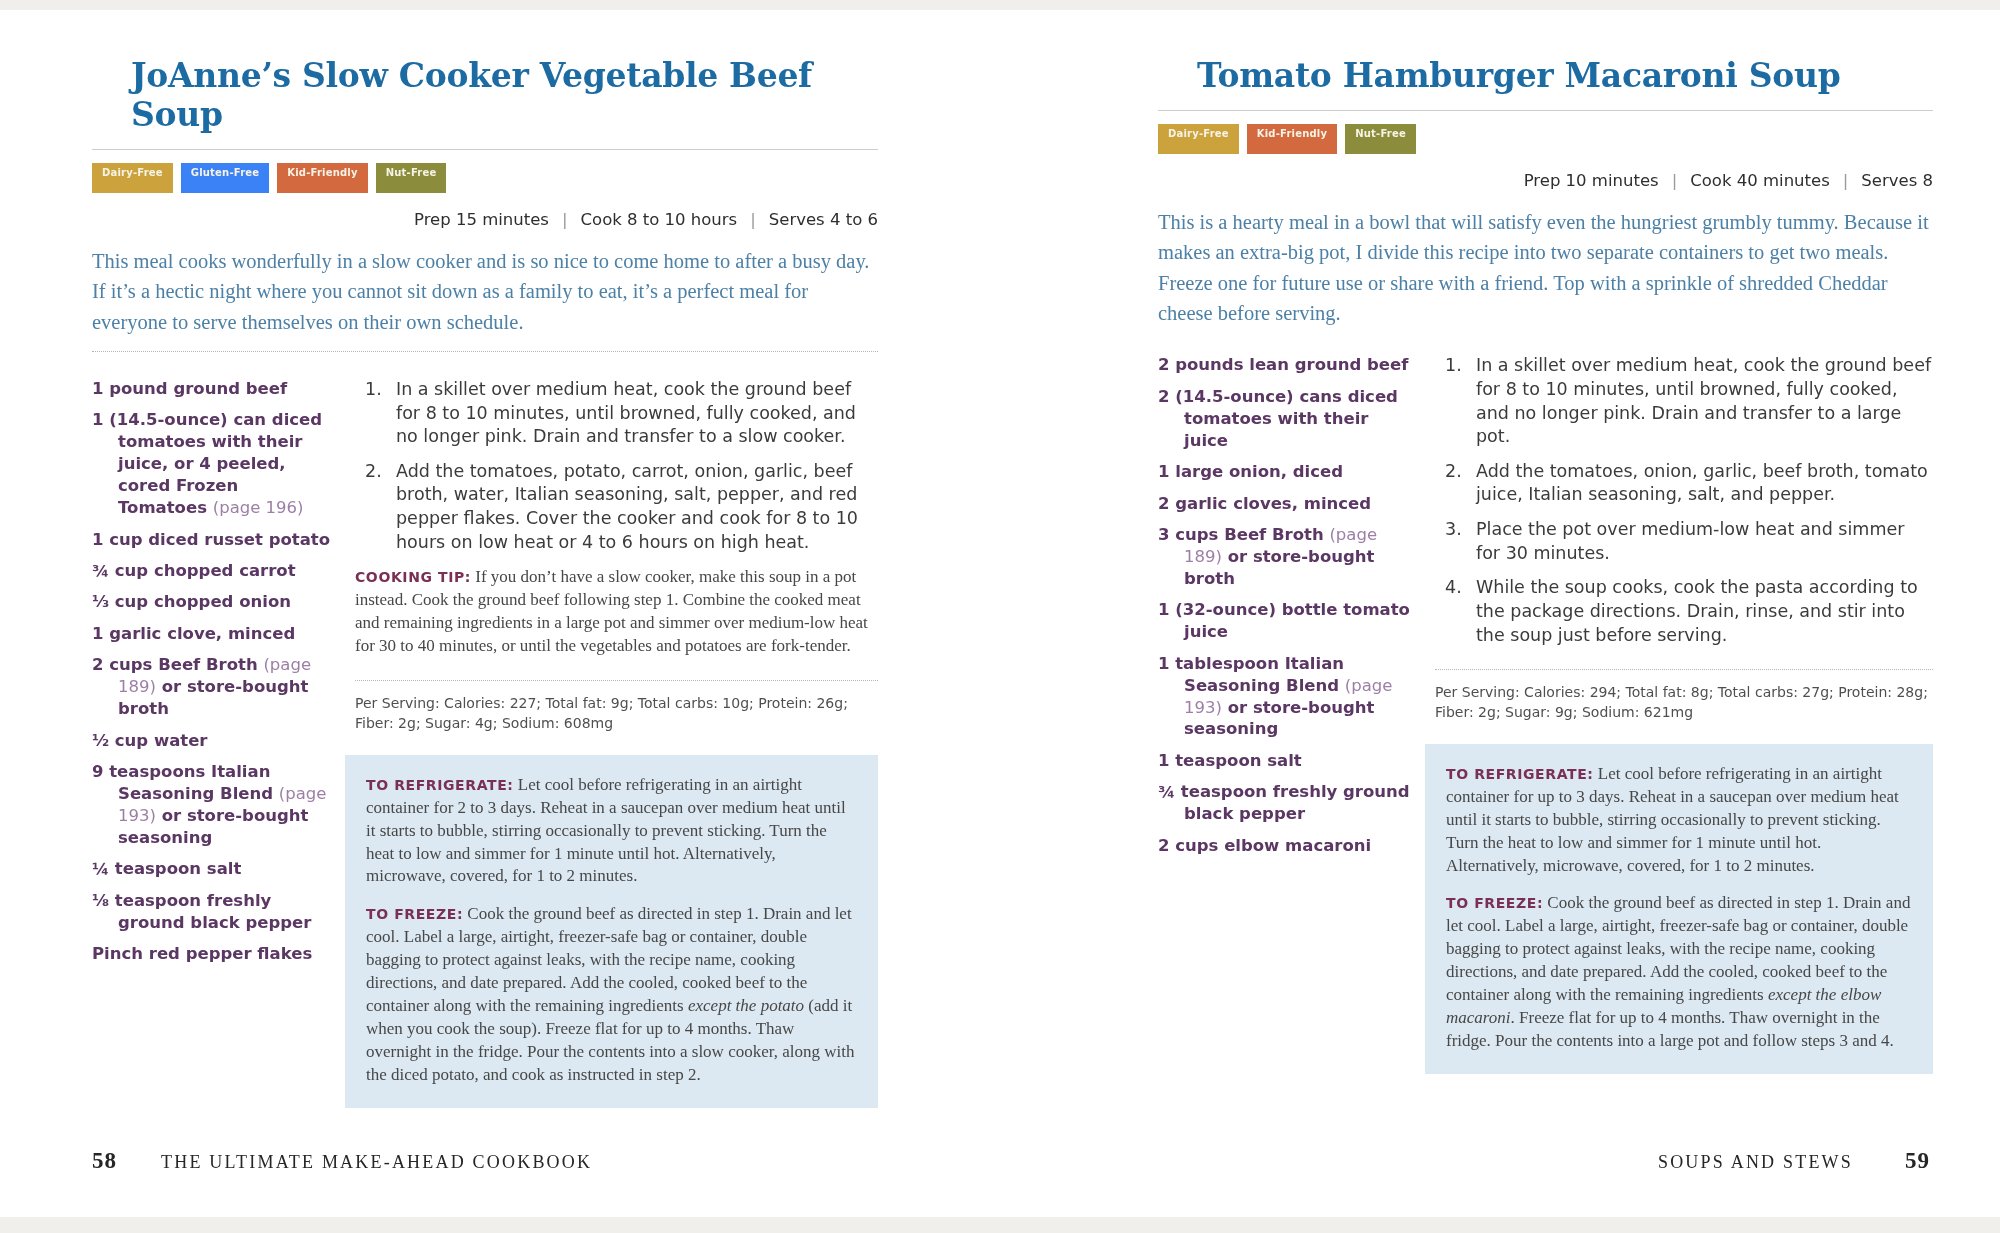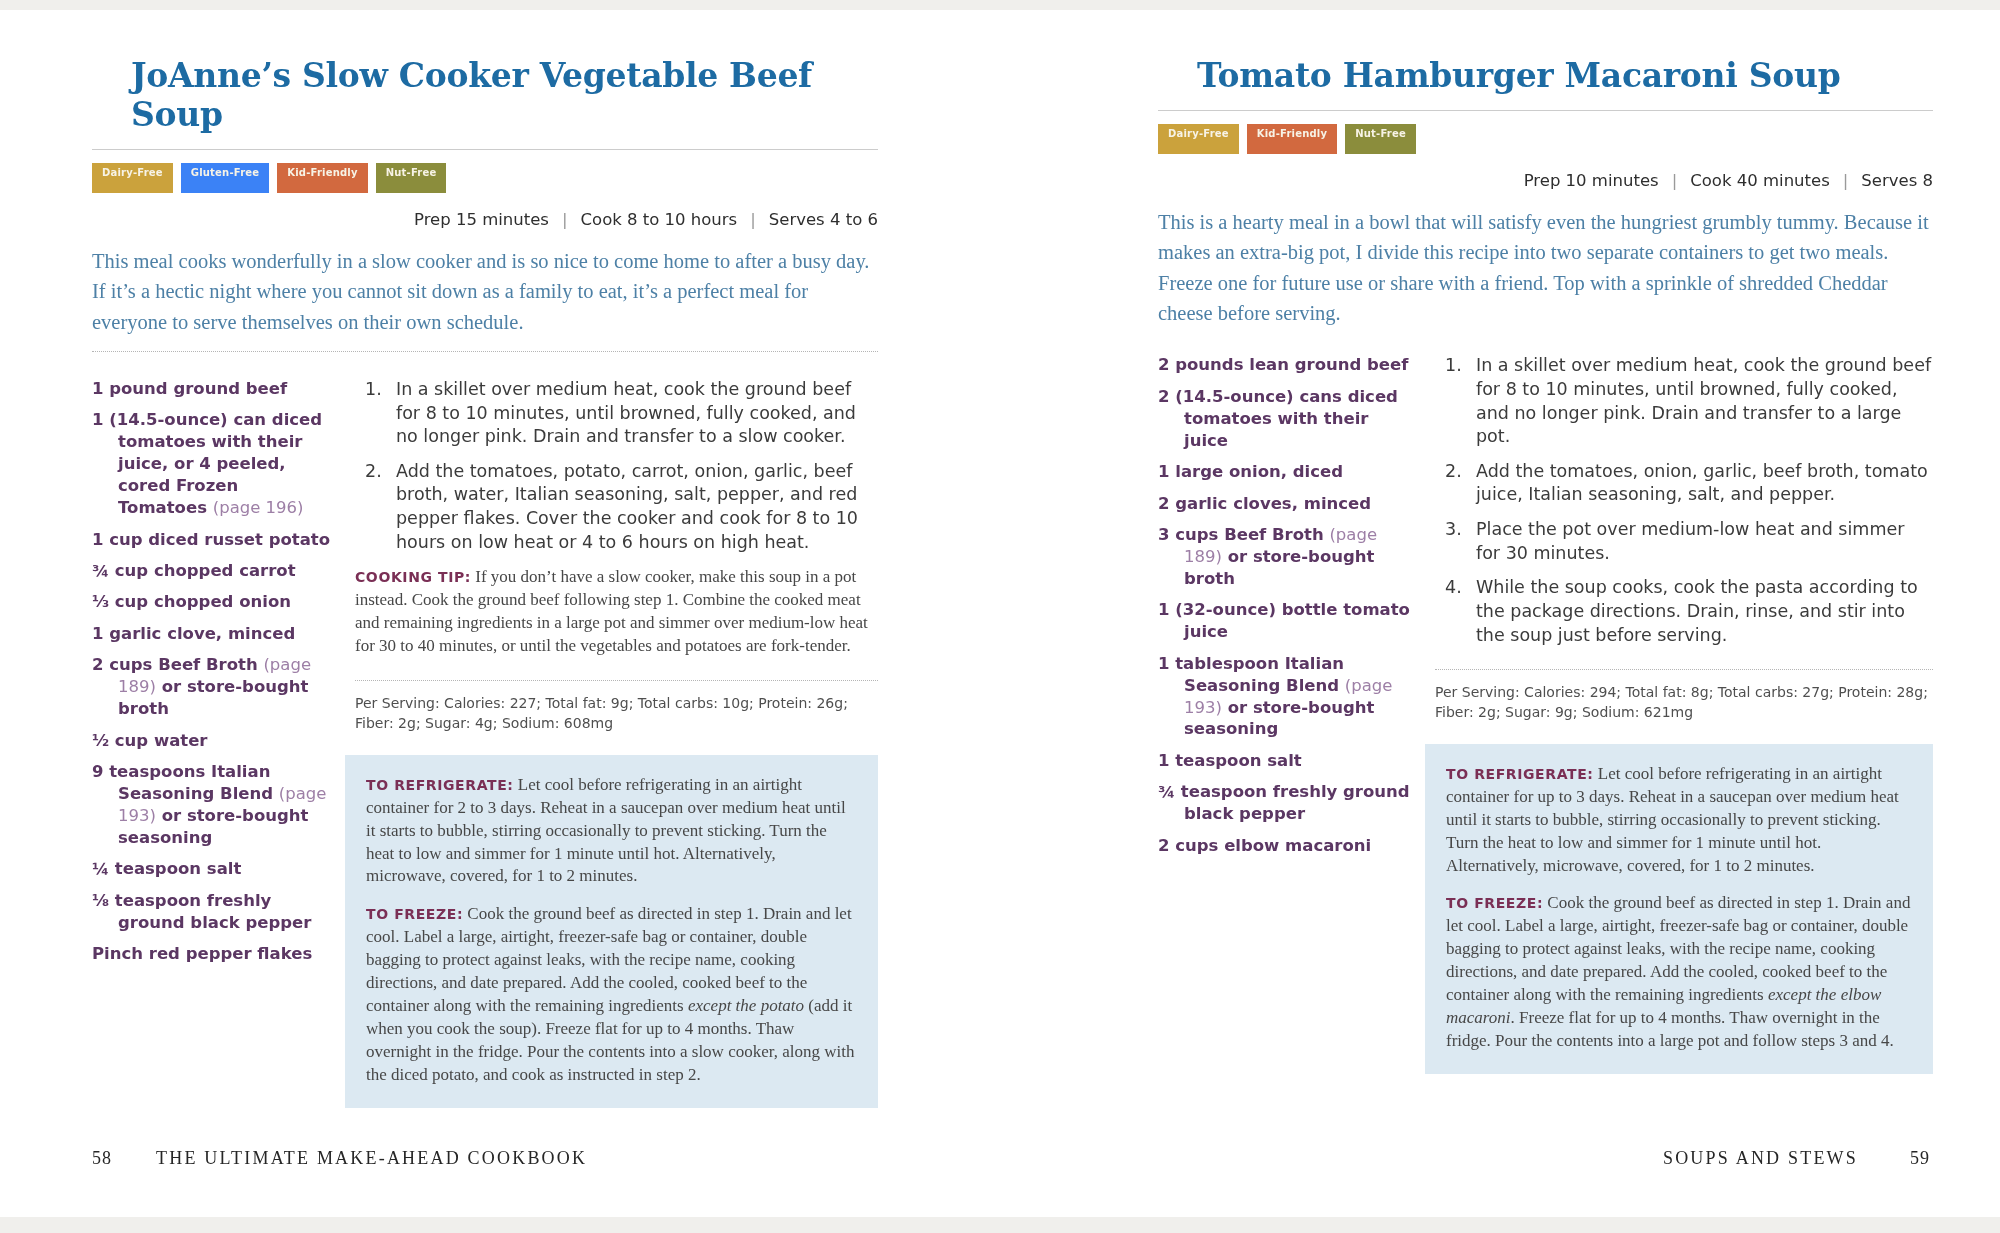--- a/index.html
+++ b/index.html
@@ -55,21 +55,21 @@
 
   .storage-box { margin-top:21px; background:#dce9f2; padding:19px 21px 21px; }
   .storage-para { font-family:"Liberation Serif","DejaVu Serif",serif; font-size:17px;
     line-height:1.35; color:#474747; }
   .storage-para + .storage-para { margin-top:15px; }
 
   .footer { position:absolute; top:1148px; font-family:"Liberation Serif","DejaVu Serif",serif;
     color:#262626; }
   .footer-left { left:92px; }
   .footer-right { right:70px; text-align:right; }
-  .footer .pagenum { font-size:18px; font-weight:400; letter-spacing:1px; }
+  .footer .pagenum { font-size:23px; font-weight:700; letter-spacing:1px; }
   .footer .book-title { font-size:18px; letter-spacing:2.2px; margin-left:44px; }
   .footer-right .book-title { margin:0 52px 0 0; }
 </style>
 </head>
 <body>
 
 <div class="edge-band edge-top"></div>
 <div class="edge-band edge-bottom"></div>
 
 <section class="page page-left">

